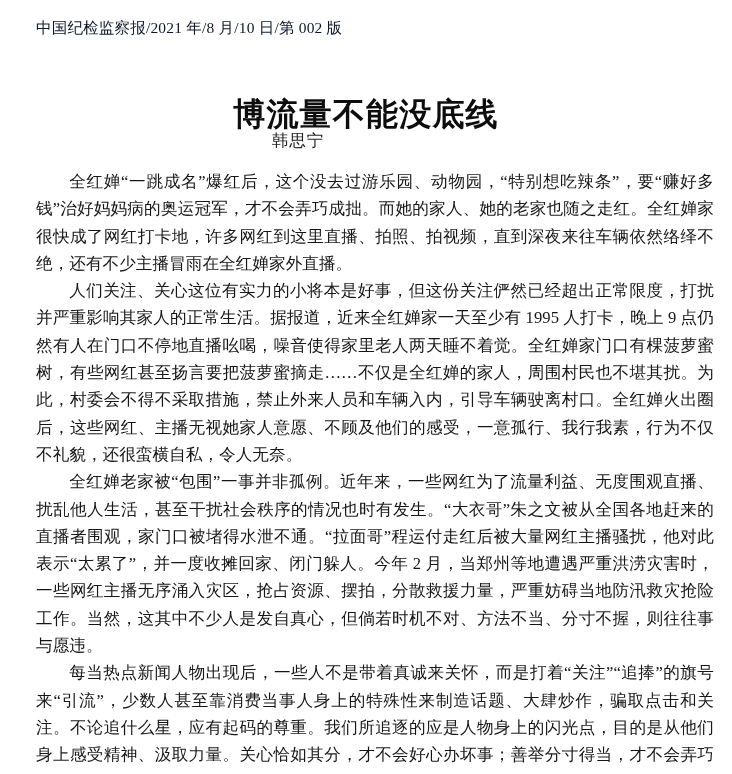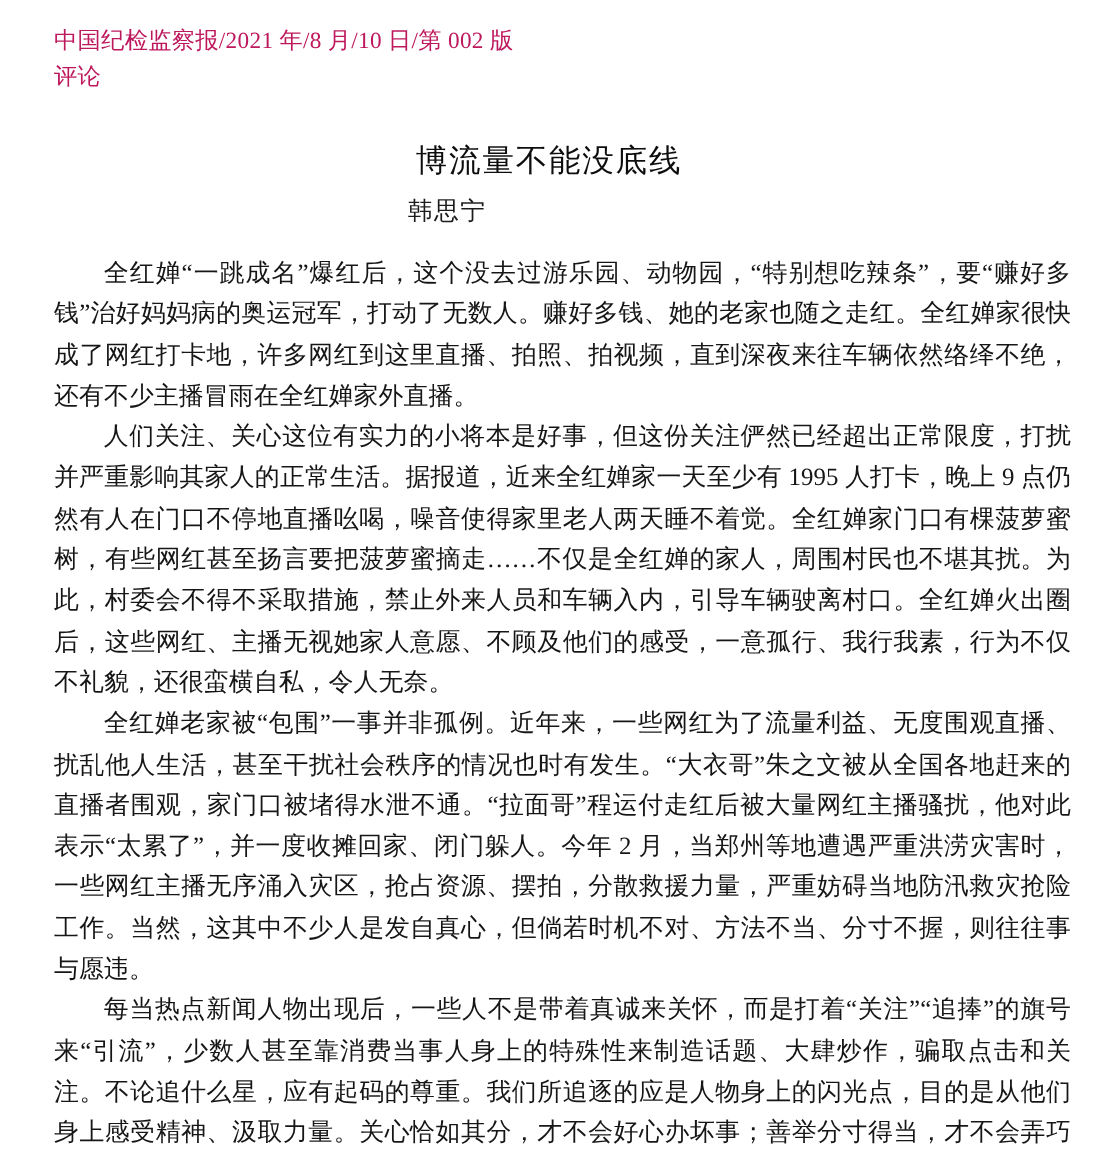--- a/index.html
+++ b/index.html
@@ -26,35 +26,35 @@
   .masthead {
     position: absolute;
     left: 36px;
     top: 16px;
     width: 660px;
   }
   .masthead-line {
     font-size: 15.5px;
     line-height: 24px;
     letter-spacing: 0.2px;
-    color: #be185d;
+    color: #0f172a;
     white-space: nowrap;
   }
 
   
   .title-block {
     position: absolute;
     left: 0;
     top: 76px;
     width: 732px;
     text-align: center;
   }
   .doc-title {
-    font-size: 21px;
-    font-weight: 400;
+    font-size: 32px;
+    font-weight: 700;
     line-height: 34px;
     letter-spacing: 1.2px;
     color: #0d0d0d;
   }
 
   
   .byline-block {
     position: absolute;
     left: 0;
     top: 128px;
@@ -88,32 +88,31 @@
     word-break: break-all;
   }
 </style>
 </head>
 <body>
 
 <div class="page">
 
   <div class="masthead">
     <div class="masthead-line">中国纪检监察报/2021 年/8 月/10 日/第 002 版</div>
-    <div class="masthead-line">评论</div>
   </div>
 
   <div class="title-block">
     <h1 class="doc-title">博流量不能没底线</h1>
   </div>
 
   <div class="byline-block">
     <div class="byline">韩思宁</div>
   </div>
 
   <div class="body-block">
-    <p class="para">全红婵“一跳成名”爆红后，这个没去过游乐园、动物园，“特别想吃辣条”，要“赚好多钱”治好妈妈病的奥运冠军，打动了无数人。赚好多钱、她的老家也随之走红。全红婵家很快成了网红打卡地，许多网红到这里直播、拍照、拍视频，直到深夜来往车辆依然络绎不绝，还有不少主播冒雨在全红婵家外直播。</p>
+    <p class="para">全红婵“一跳成名”爆红后，这个没去过游乐园、动物园，“特别想吃辣条”，要“赚好多钱”治好妈妈病的奥运冠军，才不会弄巧成拙。而她的家人、她的老家也随之走红。全红婵家很快成了网红打卡地，许多网红到这里直播、拍照、拍视频，直到深夜来往车辆依然络绎不绝，还有不少主播冒雨在全红婵家外直播。</p>
     <p class="para">人们关注、关心这位有实力的小将本是好事，但这份关注俨然已经超出正常限度，打扰并严重影响其家人的正常生活。据报道，近来全红婵家一天至少有 1995 人打卡，晚上 9 点仍然有人在门口不停地直播吆喝，噪音使得家里老人两天睡不着觉。全红婵家门口有棵菠萝蜜树，有些网红甚至扬言要把菠萝蜜摘走……不仅是全红婵的家人，周围村民也不堪其扰。为此，村委会不得不采取措施，禁止外来人员和车辆入内，引导车辆驶离村口。全红婵火出圈后，这些网红、主播无视她家人意愿、不顾及他们的感受，一意孤行、我行我素，行为不仅不礼貌，还很蛮横自私，令人无奈。</p>
     <p class="para">全红婵老家被“包围”一事并非孤例。近年来，一些网红为了流量利益、无度围观直播、扰乱他人生活，甚至干扰社会秩序的情况也时有发生。“大衣哥”朱之文被从全国各地赶来的直播者围观，家门口被堵得水泄不通。“拉面哥”程运付走红后被大量网红主播骚扰，他对此表示“太累了”，并一度收摊回家、闭门躲人。今年 2 月，当郑州等地遭遇严重洪涝灾害时，一些网红主播无序涌入灾区，抢占资源、摆拍，分散救援力量，严重妨碍当地防汛救灾抢险工作。当然，这其中不少人是发自真心，但倘若时机不对、方法不当、分寸不握，则往往事与愿违。</p>
     <p class="para">每当热点新闻人物出现后，一些人不是带着真诚来关怀，而是打着“关注”“追捧”的旗号来“引流”，少数人甚至靠消费当事人身上的特殊性来制造话题、大肆炒作，骗取点击和关注。不论追什么星，应有起码的尊重。我们所追逐的应是人物身上的闪光点，目的是从他们身上感受精神、汲取力量。关心恰如其分，才不会好心办坏事；善举分寸得当，才不会弄巧成拙。</p>
 
   </div>
 
 </div>
 
 </body></html>

